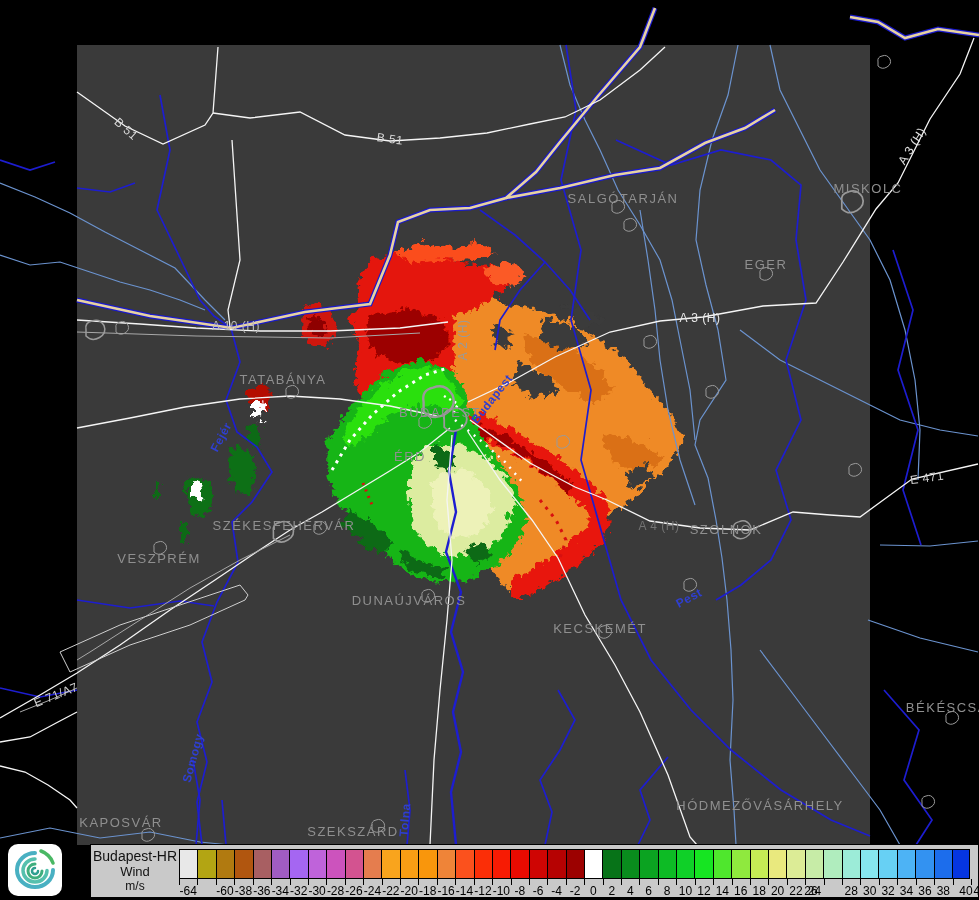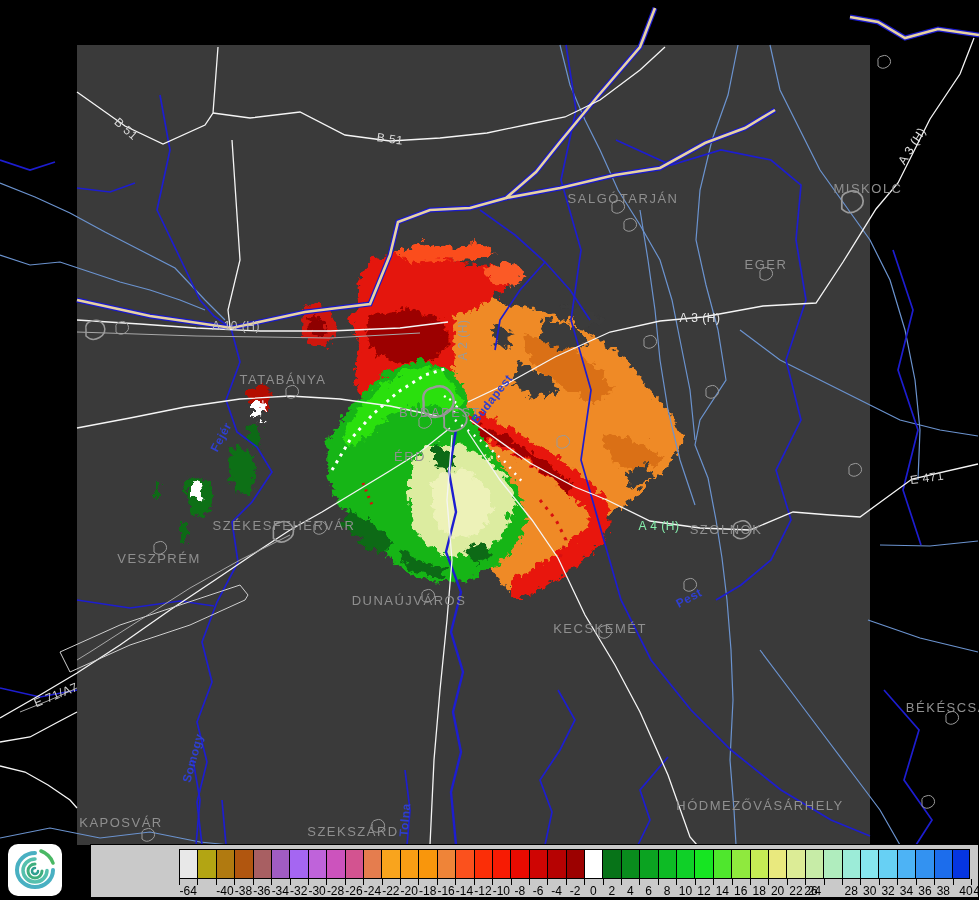--- a/index.html
+++ b/index.html
@@ -213,21 +213,21 @@
       <div class="city" style="left: 760px; top: 805px;">HÓDMEZŐVÁSÁRHELY</div>
       <div class="city" style="left: 952px; top: 707px;">BÉKÉSCSAB</div>
       <div class="city" style="left: 121px; top: 822px;">KAPOSVÁR</div>
       <div class="city" style="left: 353px; top: 831px;">SZEKSZÁRD</div>
       <div class="roadlbl" style="left: 126px; top: 129px; color: rgb(217, 217, 217); transform: translate(-50%, -50%) rotate(42deg);">B 51</div>
       <div class="roadlbl" style="left: 390px; top: 139px; color: rgb(217, 217, 217); transform: translate(-50%, -50%) rotate(8deg);">B 51</div>
       <div class="roadlbl" style="left: 196px; top: 326px; color: rgb(189, 189, 189); transform: translate(-50%, -50%) rotate(0deg); margin-left: 40px;">A 10 (H)</div>
       <div class="roadlbl" style="left: 700px; top: 318px; color: rgb(232, 232, 232); transform: translate(-50%, -50%) rotate(0deg);">A 3 (H)</div>
       <div class="roadlbl" style="left: 912px; top: 146px; color: rgb(224, 224, 224); transform: translate(-50%, -50%) rotate(-58deg);">A 3 (H)</div>
       <div class="roadlbl" style="left: 463px; top: 340px; color: rgb(154, 154, 154); transform: translate(-50%, -50%) rotate(-90deg);">A 2 (H)</div>
-      <div class="roadlbl" style="left: 659px; top: 526px; color: #86efac; transform: translate(-50%, -50%) rotate(0deg);">A 4 (H)</div>
+      <div class="roadlbl" style="left: 659px; top: 526px; color: #737373; transform: translate(-50%, -50%) rotate(0deg);">A 4 (H)</div>
       <div class="roadlbl" style="left: 56px; top: 695px; color: rgb(207, 207, 207); transform: translate(-50%, -50%) rotate(-22deg);">E 71/A7</div>
       <div class="roadlbl" style="left: 927px; top: 478px; color: rgb(207, 207, 207); transform: translate(-50%, -50%) rotate(-8deg);">E 471</div>
       <div class="countylbl" style="left: 221px; top: 437px; transform: translate(-50%, -50%) rotate(-62deg);">Fejér</div>
       <div class="countylbl" style="left: 689px; top: 598px; transform: translate(-50%, -50%) rotate(-28deg);">Pest</div>
       <div class="countylbl" style="left: 492px; top: 399px; transform: translate(-50%, -50%) rotate(-52deg);">Budapest</div>
       <div class="countylbl" style="left: 405px; top: 820px; transform: translate(-50%, -50%) rotate(-85deg);">Tolna</div>
       <div class="countylbl" style="left: 193px; top: 758px; transform: translate(-50%, -50%) rotate(-75deg);">Somogy</div>
     </div>
 
 <div class="legend">
@@ -237,20 +237,25 @@
       <g fill="none" stroke-linecap="round">
         <path d="M27,9 a18,17 0 1,0 18,17" stroke="#49b0c2" stroke-width="4"></path>
         <path d="M27,15 a12,11.5 0 1,0 12,11.5" stroke="#55c0ae" stroke-width="3.5"></path>
         <path d="M27,20 a7,7 0 1,0 7,7" stroke="#3fae7e" stroke-width="3"></path>
         <path d="M27,24 a3,3 0 1,0 3,3" stroke="#2e9e90" stroke-width="2.5"></path>
         <path d="M33,7 a21,20 0 0,1 12,12" stroke="#4ab864" stroke-width="3.5"></path>
       </g>
     </svg>
   </div>
   <div class="panel">
+    <div class="brand">
+      <div class="l1">Budapest-HR</div>
+      <div class="l2">Wind</div>
+      <div class="l3">m/s</div>
+    </div>
     <div class="scale" id="scale">
       <div class="swrow" id="swrow" style="width: 792px;">
             <div class="sw" style="width: 18.4186px; background: rgb(232, 232, 232);"></div>
             <div class="sw" style="width: 18.4186px; background: rgb(179, 165, 19);"></div>
             <div class="sw" style="width: 18.4186px; background: rgb(177, 122, 16);"></div>
             <div class="sw" style="width: 18.4186px; background: rgb(177, 86, 15);"></div>
             <div class="sw" style="width: 18.4186px; background: rgb(168, 95, 98);"></div>
             <div class="sw" style="width: 18.4186px; background: rgb(160, 92, 195);"></div>
             <div class="sw" style="width: 18.4186px; background: rgb(165, 102, 242);"></div>
             <div class="sw" style="width: 18.4186px; background: rgb(191, 99, 218);"></div>
@@ -288,21 +293,21 @@
             <div class="sw" style="width: 18.4186px; background: rgb(77, 179, 245);"></div>
             <div class="sw" style="width: 18.4186px; background: rgb(51, 146, 241);"></div>
             <div class="sw" style="width: 18.4186px; background: rgb(28, 109, 236);"></div>
             <div class="sw" style="width: 18.4186px; background: rgb(5, 53, 225);"></div>
           </div>
     <div class="tick" style="left: 0px;"></div>
           <div class="tlabel" style="left: 9.2093px;">-64</div>
           <div class="tick" style="left: 18.4186px;"></div>
           <div class="tlabel" style="left: 27.6279px; margin-top: 16px;">-42</div>
           <div class="tick" style="left: 36.8372px;"></div>
-          <div class="tlabel" style="left: 46.0465px;">-40</div>
+          <div class="tlabel" style="left: 46.0465px;">-60</div>
           <div class="tick" style="left: 55.2558px;"></div>
           <div class="tlabel" style="left: 64.4651px;">-38</div>
           <div class="tick" style="left: 73.6744px;"></div>
           <div class="tlabel" style="left: 82.8837px;">-36</div>
           <div class="tick" style="left: 92.093px;"></div>
           <div class="tlabel" style="left: 101.302px;">-34</div>
           <div class="tick" style="left: 110.512px;"></div>
           <div class="tlabel" style="left: 119.721px;">-32</div>
           <div class="tick" style="left: 128.93px;"></div>
           <div class="tlabel" style="left: 138.14px; text-align: center;">-30</div>

